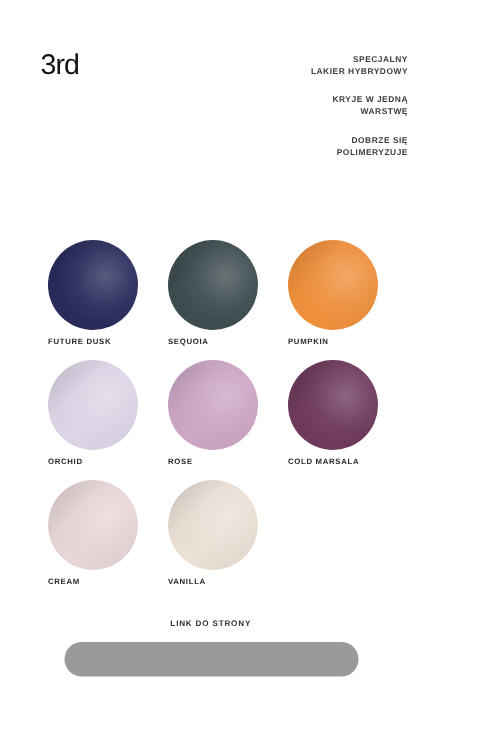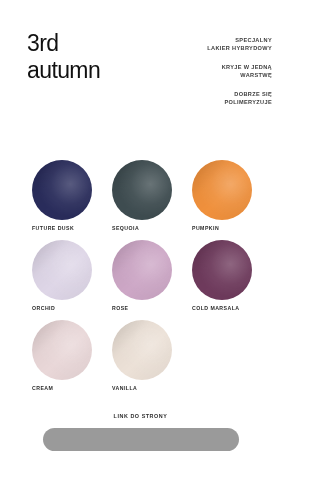--- a/index.html
+++ b/index.html
@@ -30,21 +30,21 @@
     height: 150px;
   }
   .title-block {
     position: absolute;
     left: 27px;
     top: 30px;
     width: 150px;
   }
   .title-line {
     font-family: "Liberation Sans", sans-serif;
-    font-size: 23px;
+    font-size: 19px;
     line-height: 27px;
     font-weight: 300;
     letter-spacing: -0.6px;
     color: #111111;
     white-space: nowrap;
   }
   .tagline-block {
     position: absolute;
     right: 9px;
     top: 36px;
@@ -132,21 +132,20 @@
 </style>
 </head>
 <body style="background-color: rgb(255, 255, 255);">
 
 <div class="page">
 
   <div class="header">
 
     <div class="title-block">
       <div class="title-line">3rd</div>
-      <div class="title-line">autumn</div>
     </div>
 
     <div class="tagline-block">
       <div class="tagline">
         <div>SPECJALNY</div>
         <div>LAKIER HYBRYDOWY</div>
       </div>
       <div class="tagline">
         <div>KRYJE W JEDNĄ</div>
         <div>WARSTWĘ</div>

